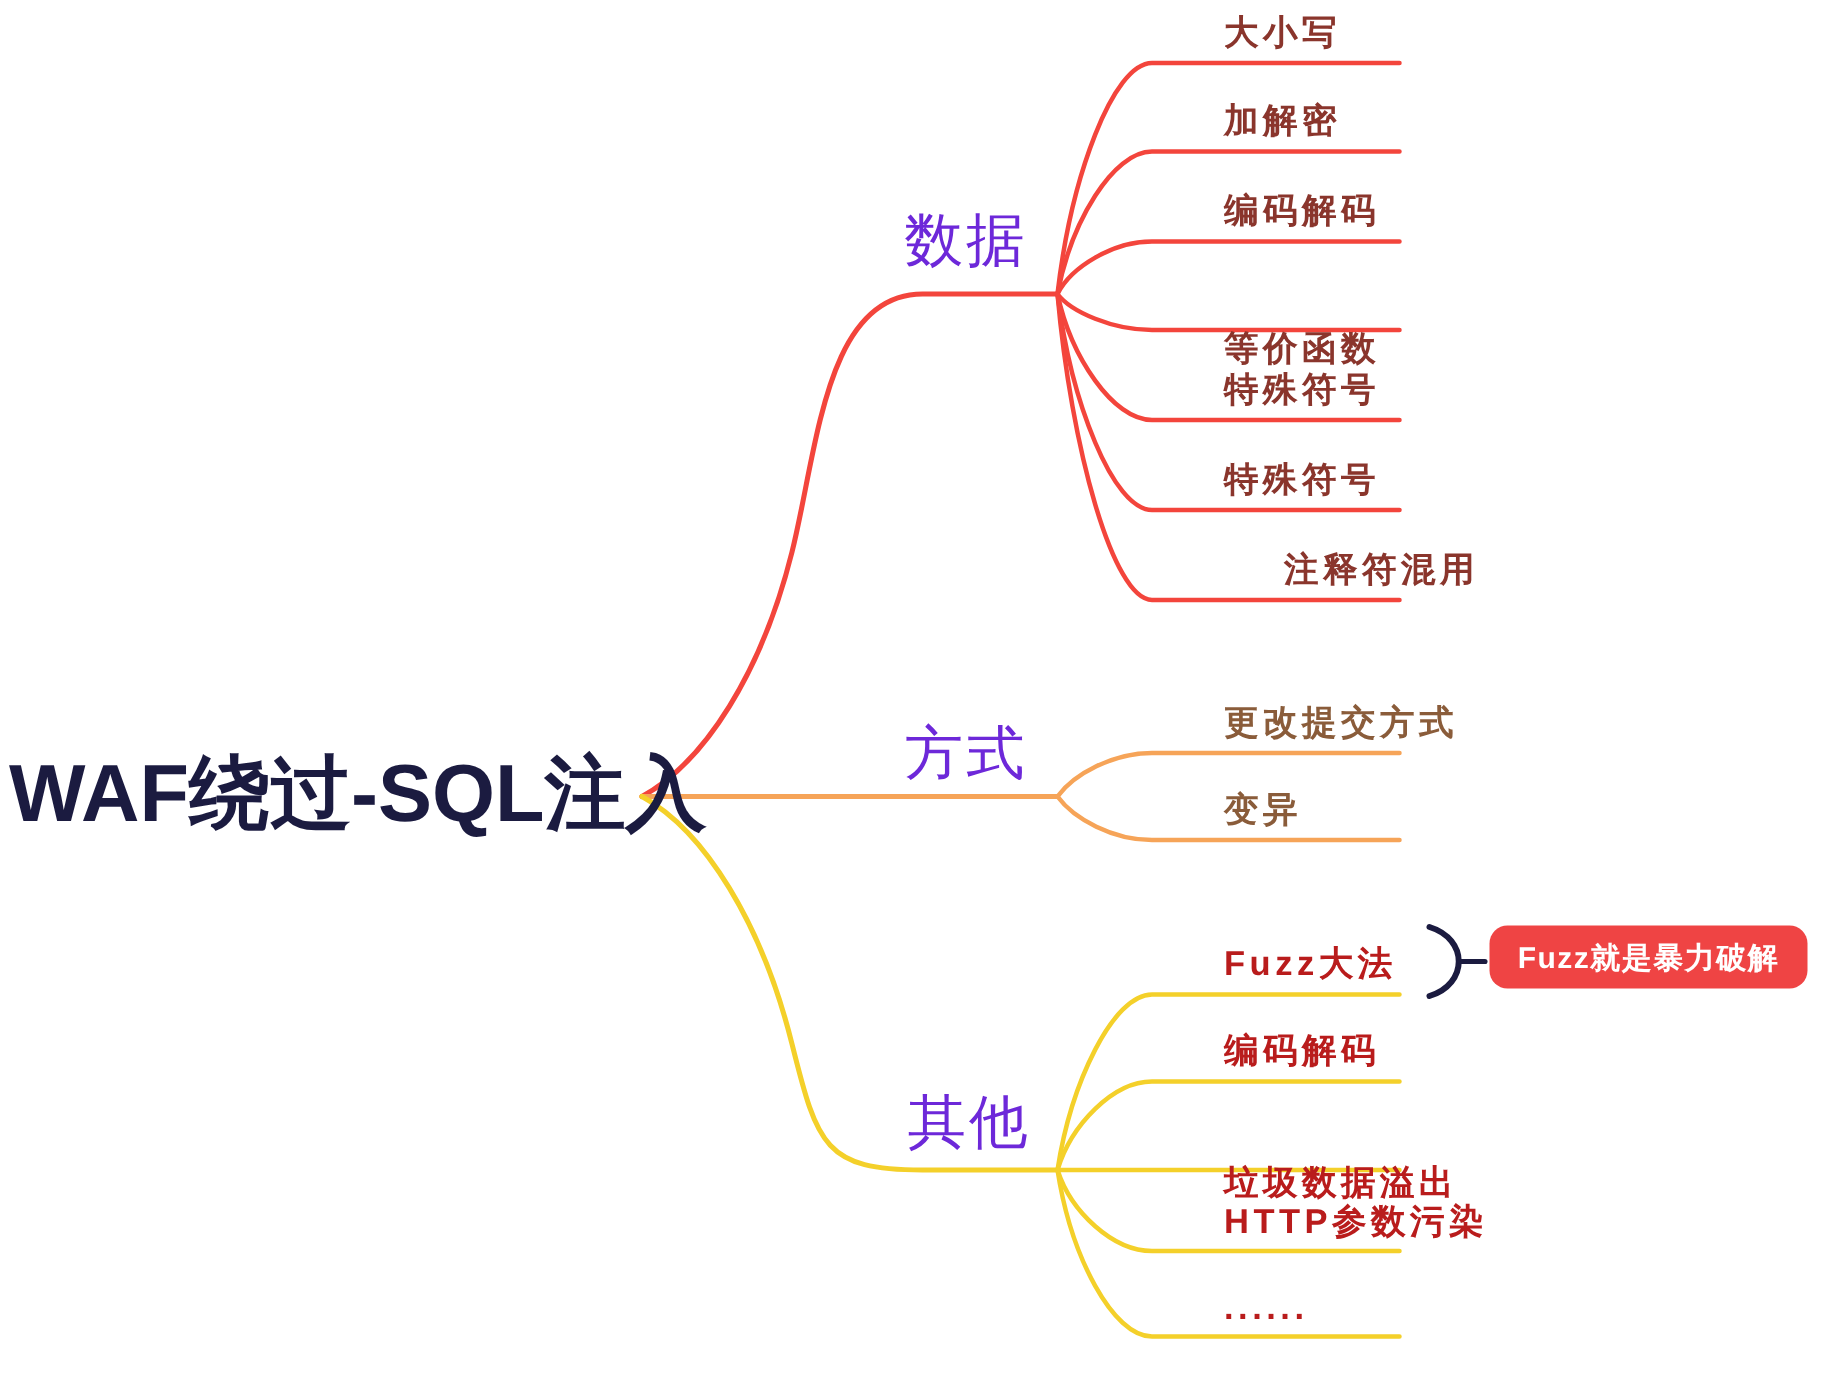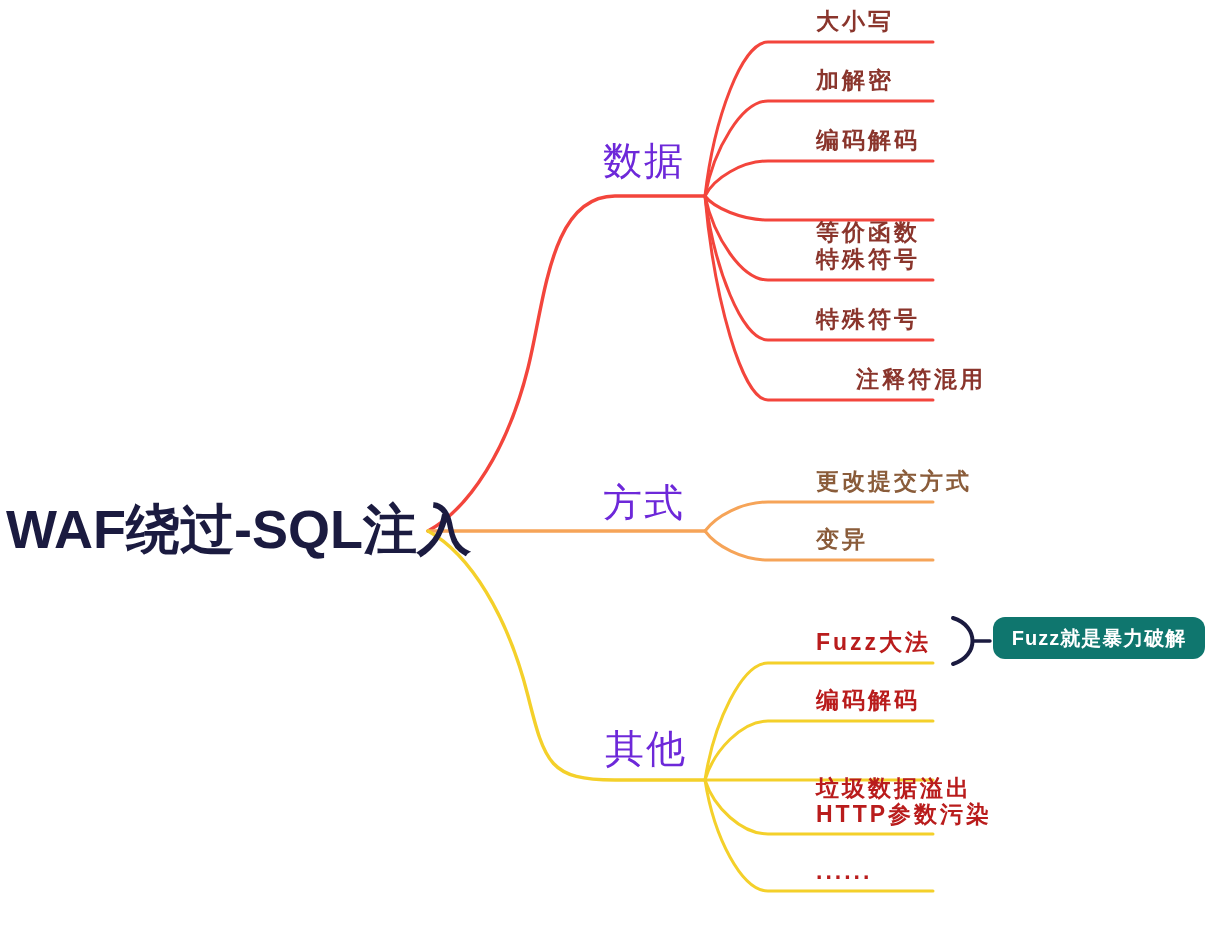--- a/index.html
+++ b/index.html
@@ -17,21 +17,21 @@
     font-size:39px;letter-spacing:2px;color:#6d28d9;line-height:34px;font-weight:400;
   }
   .child-label{
     font-size:23px;letter-spacing:3px;line-height:26px;font-weight:700;left:816px;
   }
   .t-red{color:#8a352c;}
   .t-orange{color:#8a5c3a;}
   .t-yellow{color:#b91c1c;}
   .callout{
     position:absolute;left:993px;top:617px;width:212px;height:42px;
-    background:#0f766e;border-radius:12px;color:#ffffff;
+    background:#ef4444;border-radius:12px;color:#ffffff;
     display:flex;align-items:center;justify-content:center;
     font-size:20px;font-weight:700;letter-spacing:1px;
   }
 </style>
 </head>
 <body>
 
 <svg class="mindmap-canvas" width="1218" height="928" viewBox="0 0 1218 928">
 
   <g fill="none" stroke-linecap="round" stroke-linejoin="round" stroke="#f3453c">

